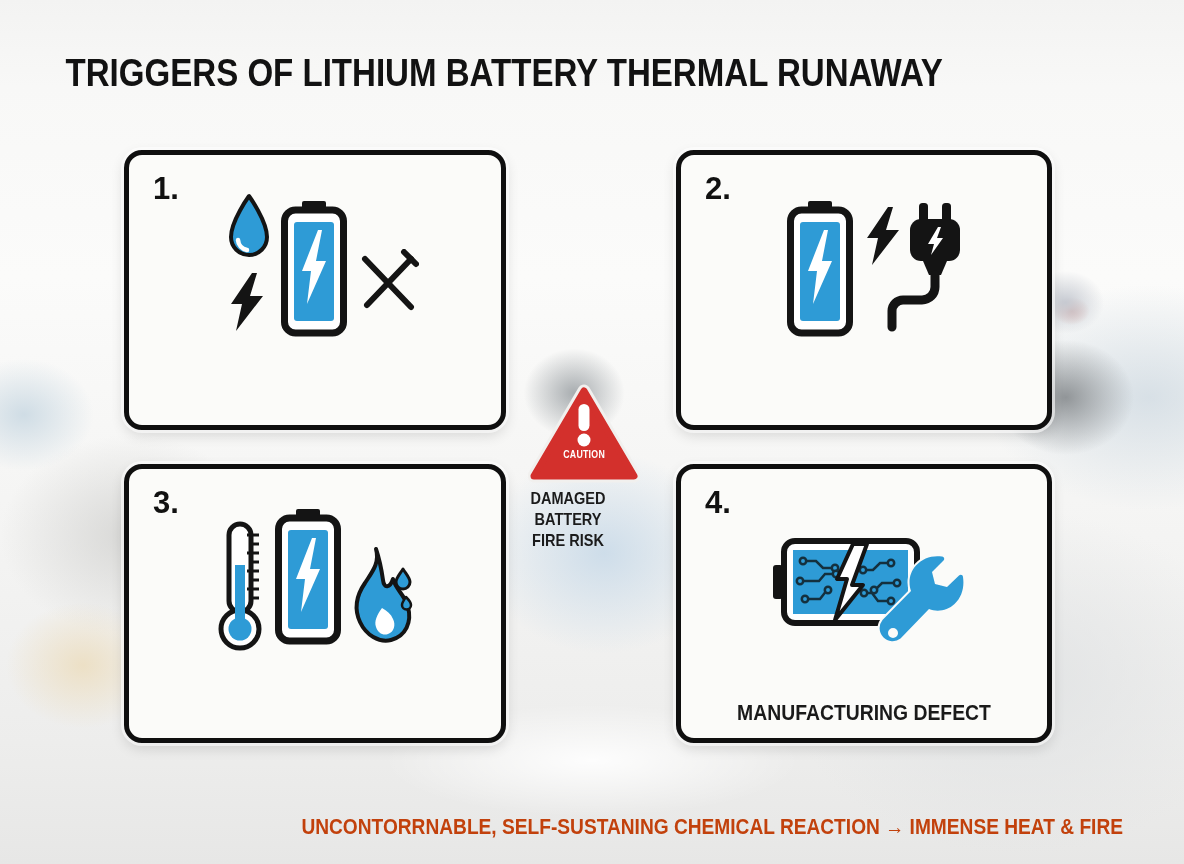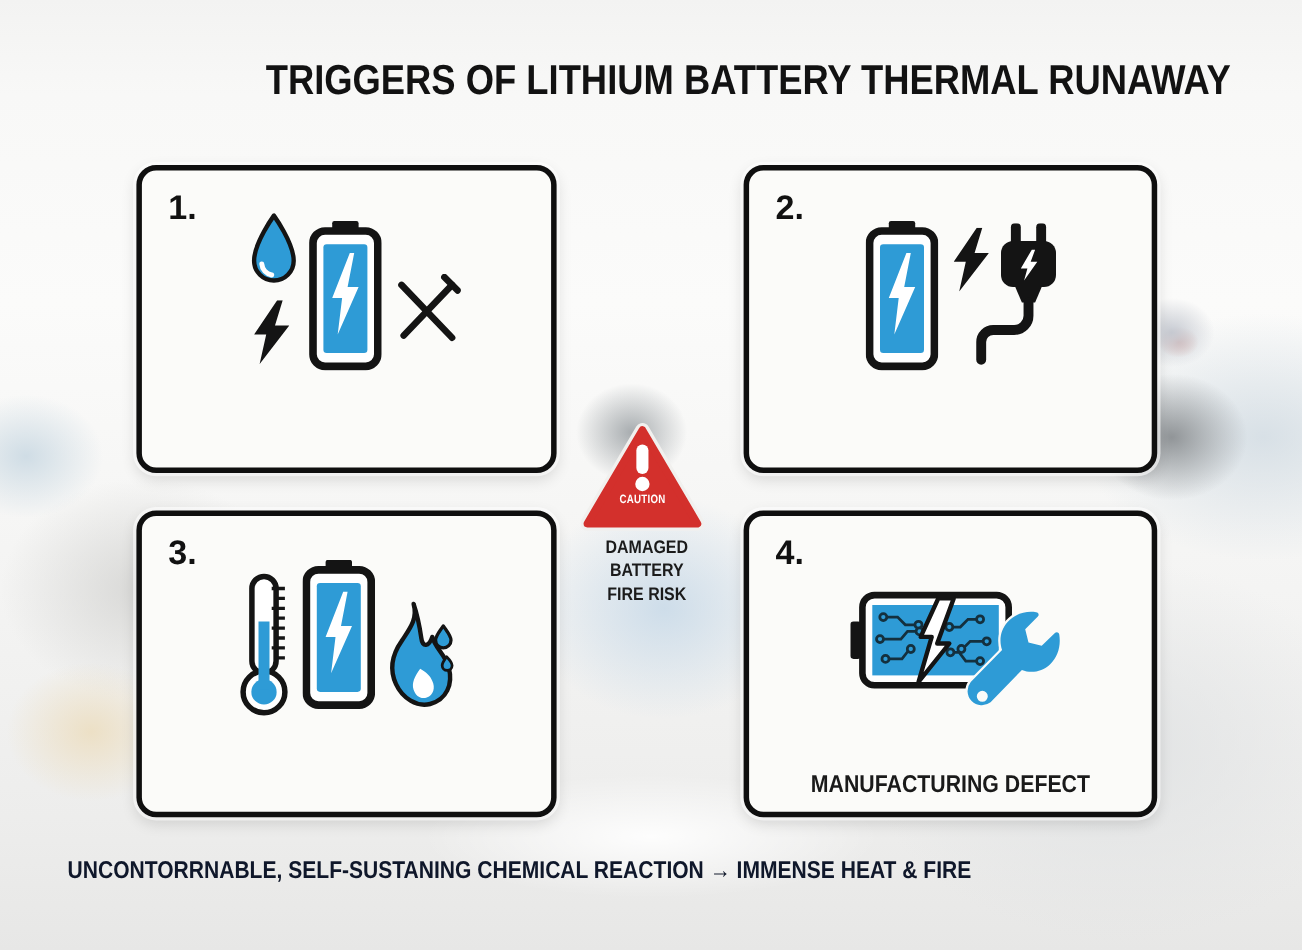--- a/index.html
+++ b/index.html
@@ -19,21 +19,21 @@
       radial-gradient(95px 80px at 90% 46%, rgba(130,134,137,.85), rgba(130,134,137,0) 72%),
       radial-gradient(55px 45px at 90% 35%, rgba(196,200,208,.95), rgba(196,200,208,0) 70%),
       radial-gradient(26px 20px at 90.5% 36%, rgba(205,125,115,.55), rgba(205,125,115,0) 70%),
       radial-gradient(310px 230px at 86% 79%, rgba(224,226,227,.9), rgba(224,226,227,0) 75%),
       radial-gradient(220px 150px at 97% 46%, rgba(202,214,223,.7), rgba(202,214,223,0) 75%),
       radial-gradient(260px 70px at 50% 88%, rgba(255,255,255,.9), rgba(255,255,255,0) 80%),
       linear-gradient(180deg,#f3f3f2 0%,#f8f8f7 10%,#fbfbfa 32%,#f4f4f3 62%,#ededec 86%,#e7e7e6 100%);
   }
   .cond{display:inline-block;transform:scaleX(.87);transform-origin:center;white-space:nowrap;}
   .title{
-    position:absolute;top:52px;left:0;width:100%;text-align:right;margin:0;
+    position:absolute;top:52px;left:0;width:100%;text-align:left;margin:0;
     font-size:38px;font-weight:800;letter-spacing:0;color:#121212;
   }
   .card{
     position:absolute;background:#fbfbf9;border:5px solid #0f0f0f;border-radius:18px;
     box-shadow:0 0 0 3px rgba(255,255,255,.6), 0 5px 14px rgba(0,0,0,.14);
   }
   .c1{left:124px;top:150px;width:372px;height:270px;}
   .c2{left:676px;top:150px;width:366px;height:270px;}
   .c3{left:124px;top:464px;width:372px;height:269px;}
   .c4{left:676px;top:464px;width:366px;height:269px;}
@@ -45,25 +45,25 @@
   .ia4{left:92px;top:60px;width:200px;height:130px;}
   .ico{position:absolute;}
   .caption{position:absolute;left:0;right:0;bottom:12px;text-align:center;line-height:26px;}
   .cap-line{font-size:22px;font-weight:700;color:#1a1a1a;display:block;transform:scaleX(.88);transform-origin:center;white-space:nowrap;}
   .caution-wrap{position:absolute;left:528px;top:382px;width:112px;height:102px;}
   .caution-label{
     position:absolute;top:66px;left:0;width:100%;text-align:center;
     font-size:11px;font-weight:800;color:#ffffff;letter-spacing:.3px;
   }
   .caution-label .cond{transform:scaleX(.8);}
-  .warning{position:absolute;left:505px;top:488px;width:166px;text-align:center;line-height:21px;}
+  .warning{position:absolute;left:485px;top:488px;width:166px;text-align:center;line-height:21px;}
   .warn-line{font-size:16.5px;font-weight:800;color:#1b1b1b;display:block;transform:scaleX(.88);transform-origin:center;white-space:nowrap;}
   .footer{
-    position:absolute;top:778px;left:0;width:100%;text-align:left;
-    font-size:22px;font-weight:800;color:#0f172a;
+    position:absolute;top:814px;left:0;width:100%;text-align:right;
+    font-size:22px;font-weight:800;color:#c2410c;
   }
 </style>
 </head>
 <body>
 
 <div class="canvas">
   <div class="bg"></div>
 
   <h1 class="title"><span class="cond">TRIGGERS OF LITHIUM BATTERY THERMAL RUNAWAY</span></h1>
 

